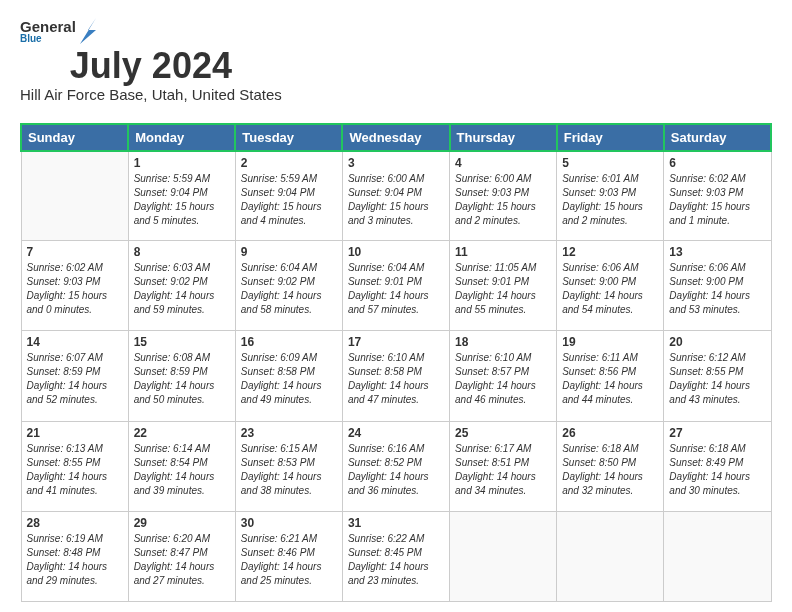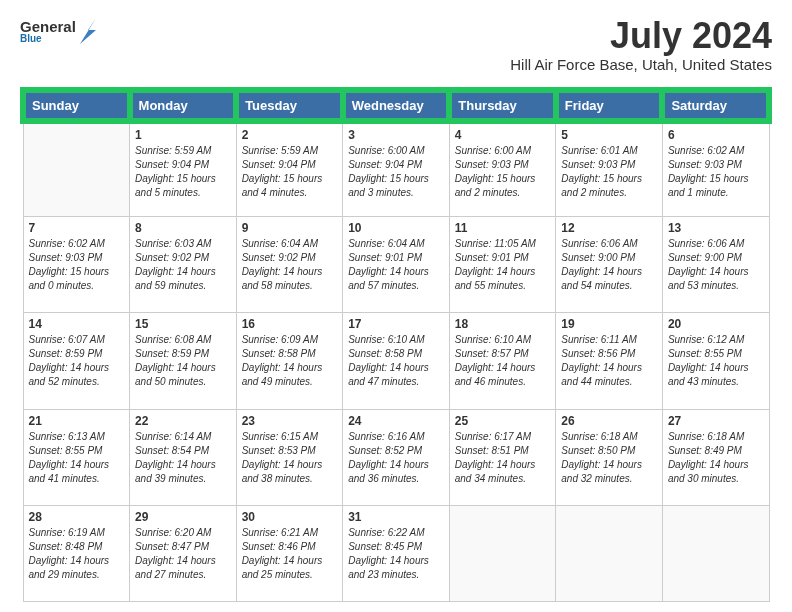--- a/index.html
+++ b/index.html
@@ -14,21 +14,22 @@
       width: 792px;
       height: 612px;
       padding: 16px 20px 10px 20px;
       display: flex;
       flex-direction: column;
     }
     .header {
       display: flex;
       justify-content: space-between;
       align-items: flex-start;
-      margin-bottom: 14px;
+      margin-bottom: 20px;
+      flex-direction: column;
     }
     .logo {
       display: flex;
       align-items: center;
     }
     .logo-text {
       display: flex;
       flex-direction: column;
       line-height: 1;
     }
@@ -41,21 +42,21 @@
       font-size: 10px;
       font-weight: bold;
       color: #1a6ea8;
     }
     .logo-icon {
       width: 20px;
       height: 30px;
       margin-left: 2px;
     }
     .title-block {
-      text-align: right;
+      text-align: center;
     }
     .main-title {
       font-size: 36px;
       font-weight: bold;
       color: #333;
       line-height: 1.1;
     }
     .subtitle {
       font-size: 15px;
       color: #333;
@@ -65,21 +66,21 @@
       border-collapse: collapse;
       width: 100%;
       table-layout: fixed;
     }
     .calendar thead tr th {
       background-color: #3a6ea5;
       color: #fff;
       text-align: left;
       padding: 5px 6px;
       font-size: 13px;
-      border: 6px solid #22c55e;
+      border: 2px solid #22c55e;
     }
     .calendar tbody tr td {
       vertical-align: top;
       border: 1px solid #ccc;
       padding: 4px 5px;
       font-size: 10.5px;
       color: #333;
       height: 90px;
     }
     .calendar tbody tr td.empty {

